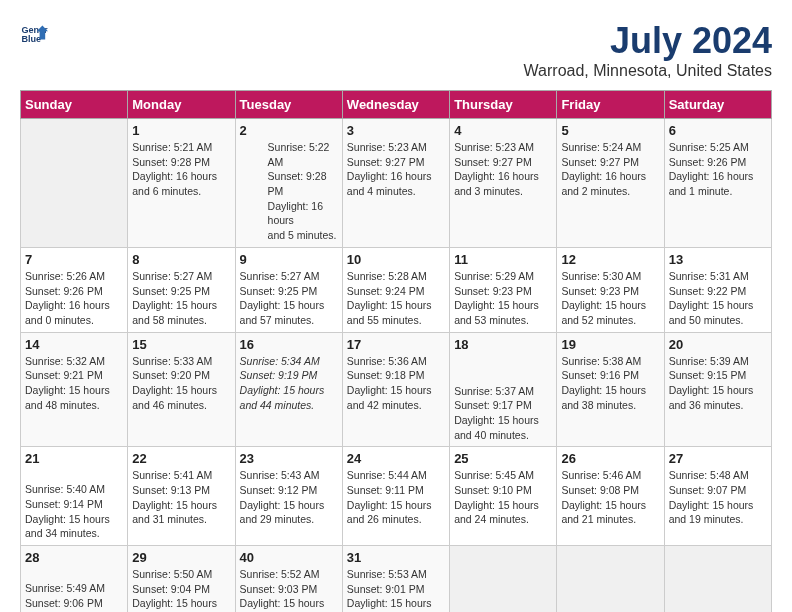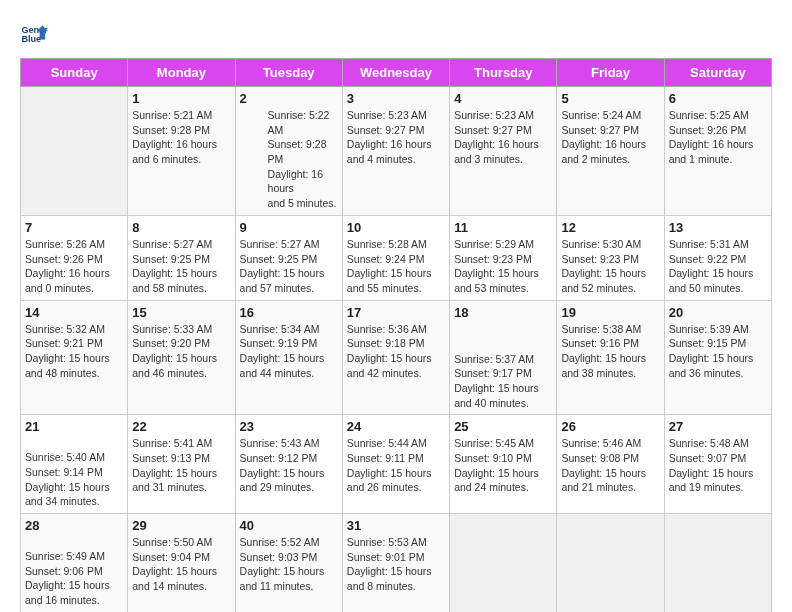--- a/index.html
+++ b/index.html
@@ -35,25 +35,25 @@
     }
     .location-title {
       font-size: 16px;
       color: #333;
     }
     table {
       width: 100%;
       border-collapse: collapse;
     }
     thead tr th {
-      background-color: #d946ef;
+      background-color: #be185d;
       color: #fff;
       padding: 6px 4px;
       font-size: 13px;
-      text-align: center;
+      text-align: left;
       border: 1px solid #aaa;
     }
     tbody tr td {
       vertical-align: top;
       padding: 4px;
       border: 1px solid #ccc;
       font-size: 11px;
       color: #222;
       background: #fff;
       width: calc(100% / 7);
@@ -80,20 +80,24 @@
 </head>
 <body>
 
 <div class="header">
   <div class="logo">
     <svg class="logo-icon" viewBox="0 0 40 40">
       <text x="2" y="18" font-size="13" font-weight="bold" fill="#1a3c6e" font-family="Arial">General</text>
       <text x="2" y="32" font-size="13" font-weight="bold" fill="#1a3c6e" font-family="Arial">Blue</text>
       <polygon points="32,8 40,16 36,16 36,28 28,28 28,16 24,16" fill="#2e6db4"></polygon>
     </svg>
+  </div>
+  <div class="title-block">
+    <div class="month-title">July 2024</div>
+    <div class="location-title">Warroad, Minnesota, United States</div>
   </div>
 </div>
 
 <table>
   <thead>
     <tr id="weekday-header">
         <th>Sunday</th>
         <th>Monday</th>
         <th>Tuesday</th>
         <th>Wednesday</th>
@@ -209,21 +213,21 @@
         </td>
         <td>
           <span class="day-num">15</span>
           <div class="day-info" style="white-space: pre-line;">Sunrise: 5:33 AM
 Sunset: 9:20 PM
 Daylight: 15 hours
 and 46 minutes.</div>
         </td>
         <td>
           <span class="day-num">16</span>
-          <div class="day-info" style="white-space: pre-line;">Sunrise: 5:34 AM
+          <div class="day-info" style="white-space: pre-line; font-style: italic;">Sunrise: 5:34 AM
 Sunset: 9:19 PM
 Daylight: 15 hours
 and 44 minutes.</div>
         </td>
         <td>
           <span class="day-num">17</span>
           <div class="day-info" style="white-space: pre-line;">Sunrise: 5:36 AM
 Sunset: 9:18 PM
 Daylight: 15 hours
 and 42 minutes.</div>

